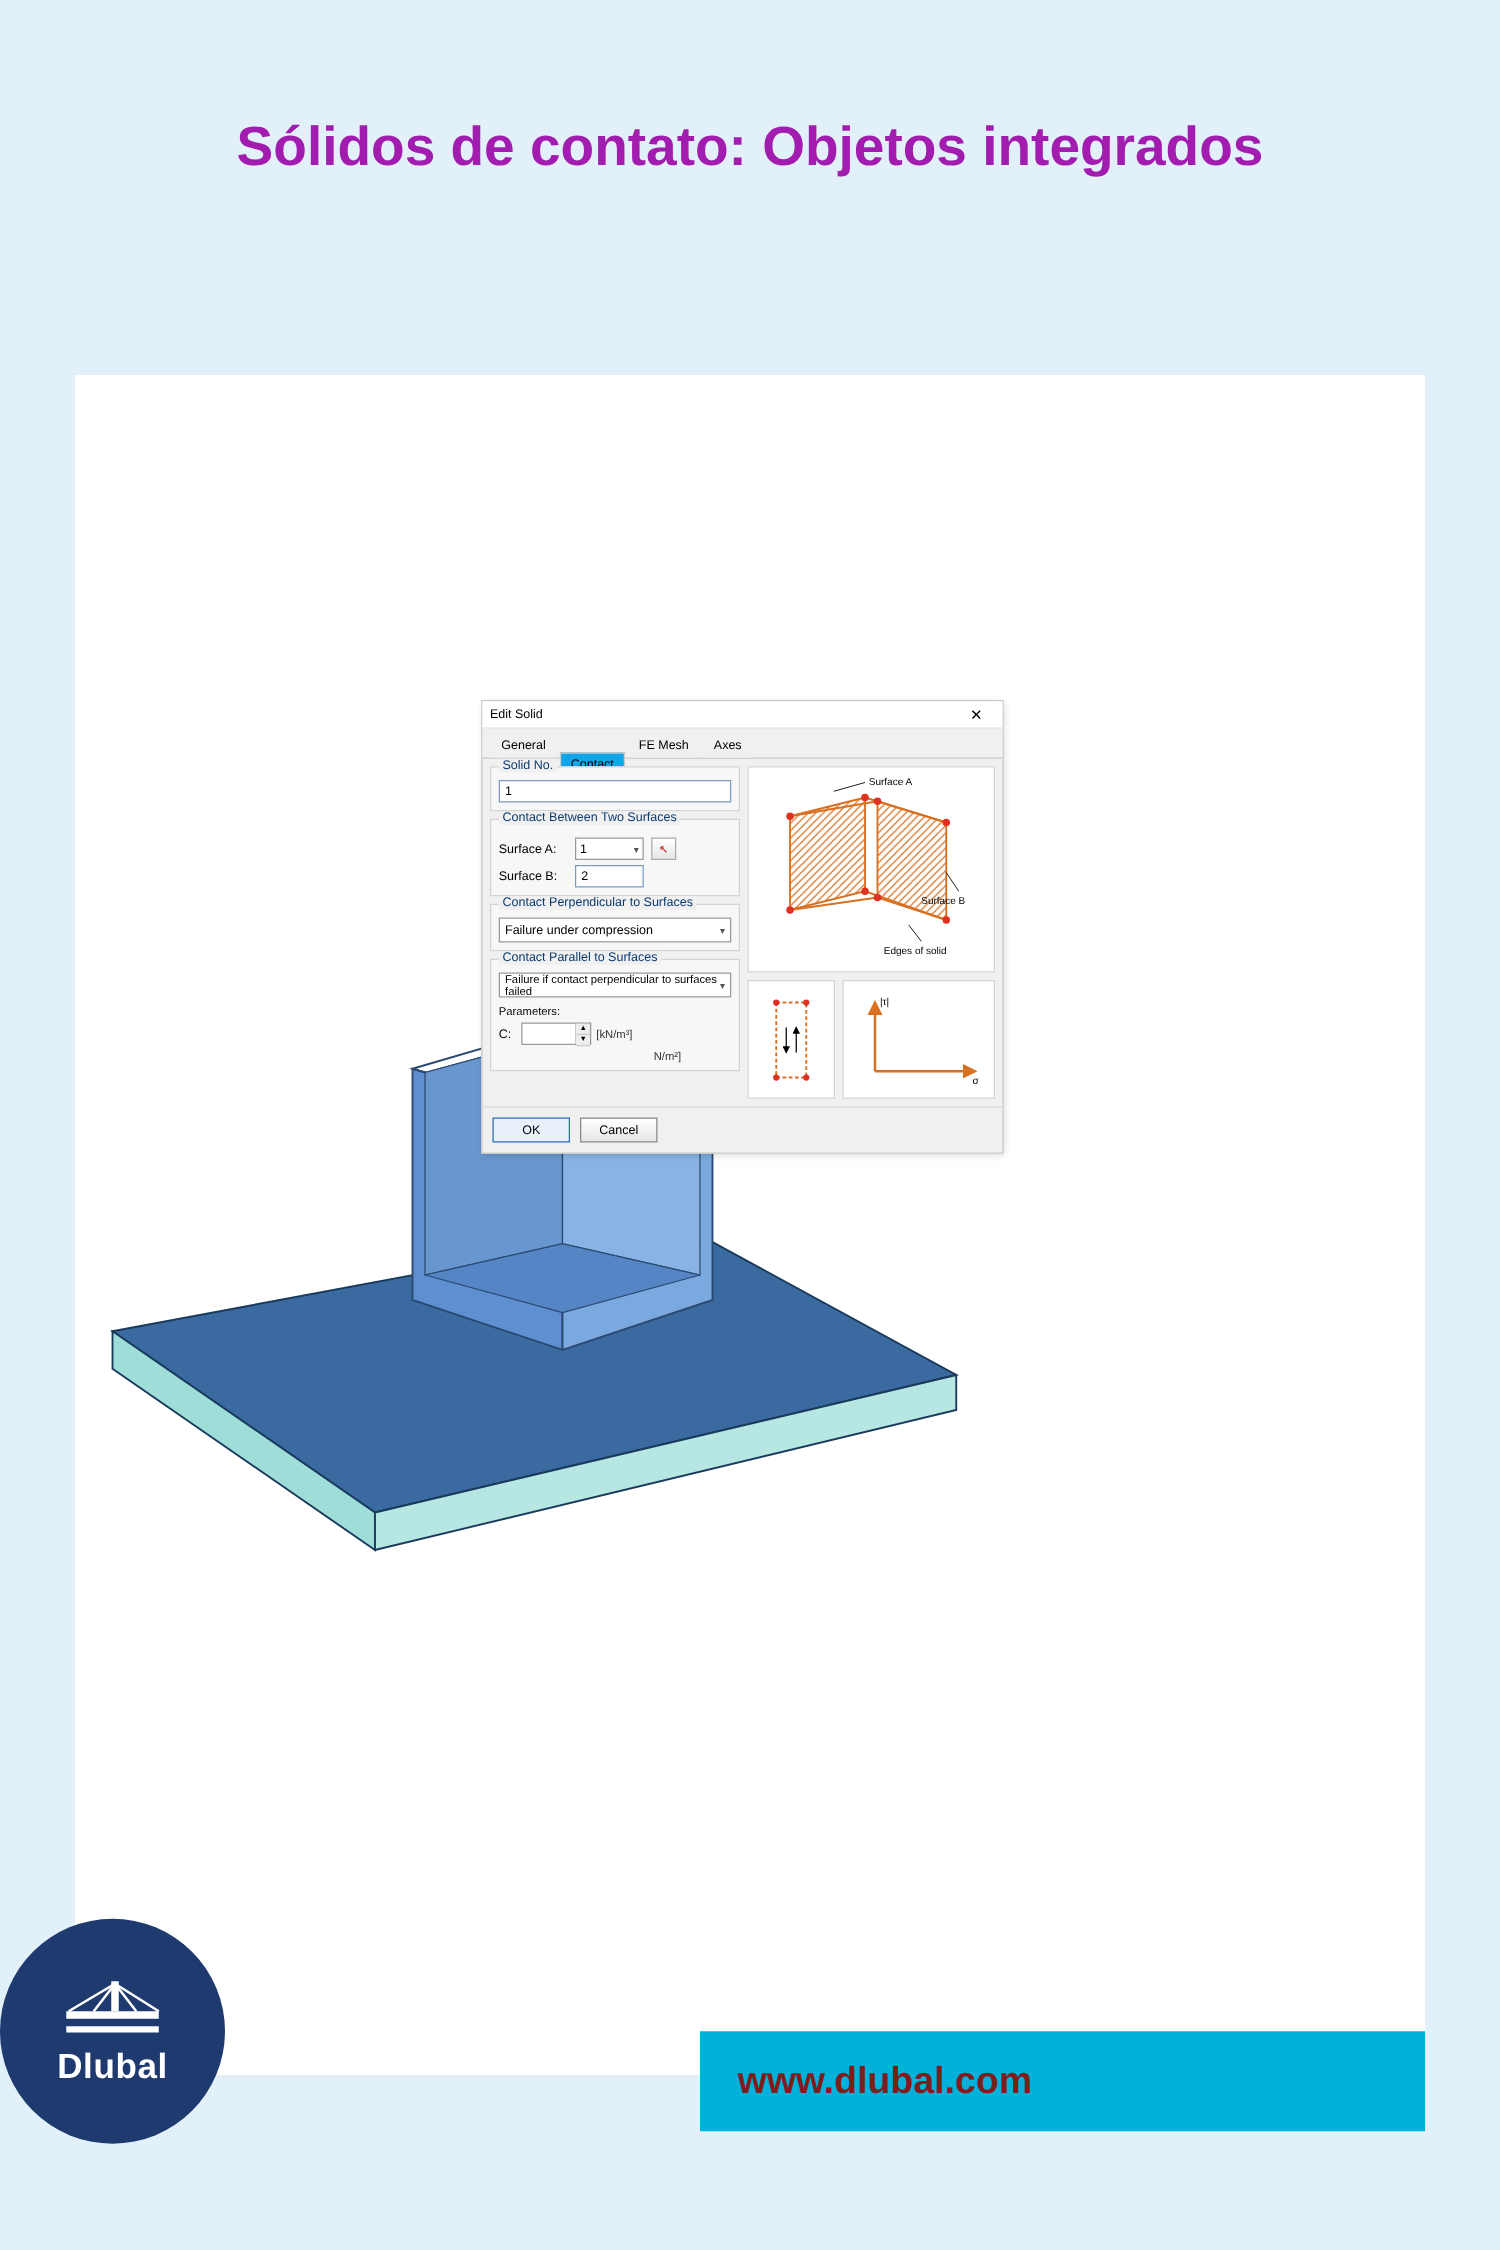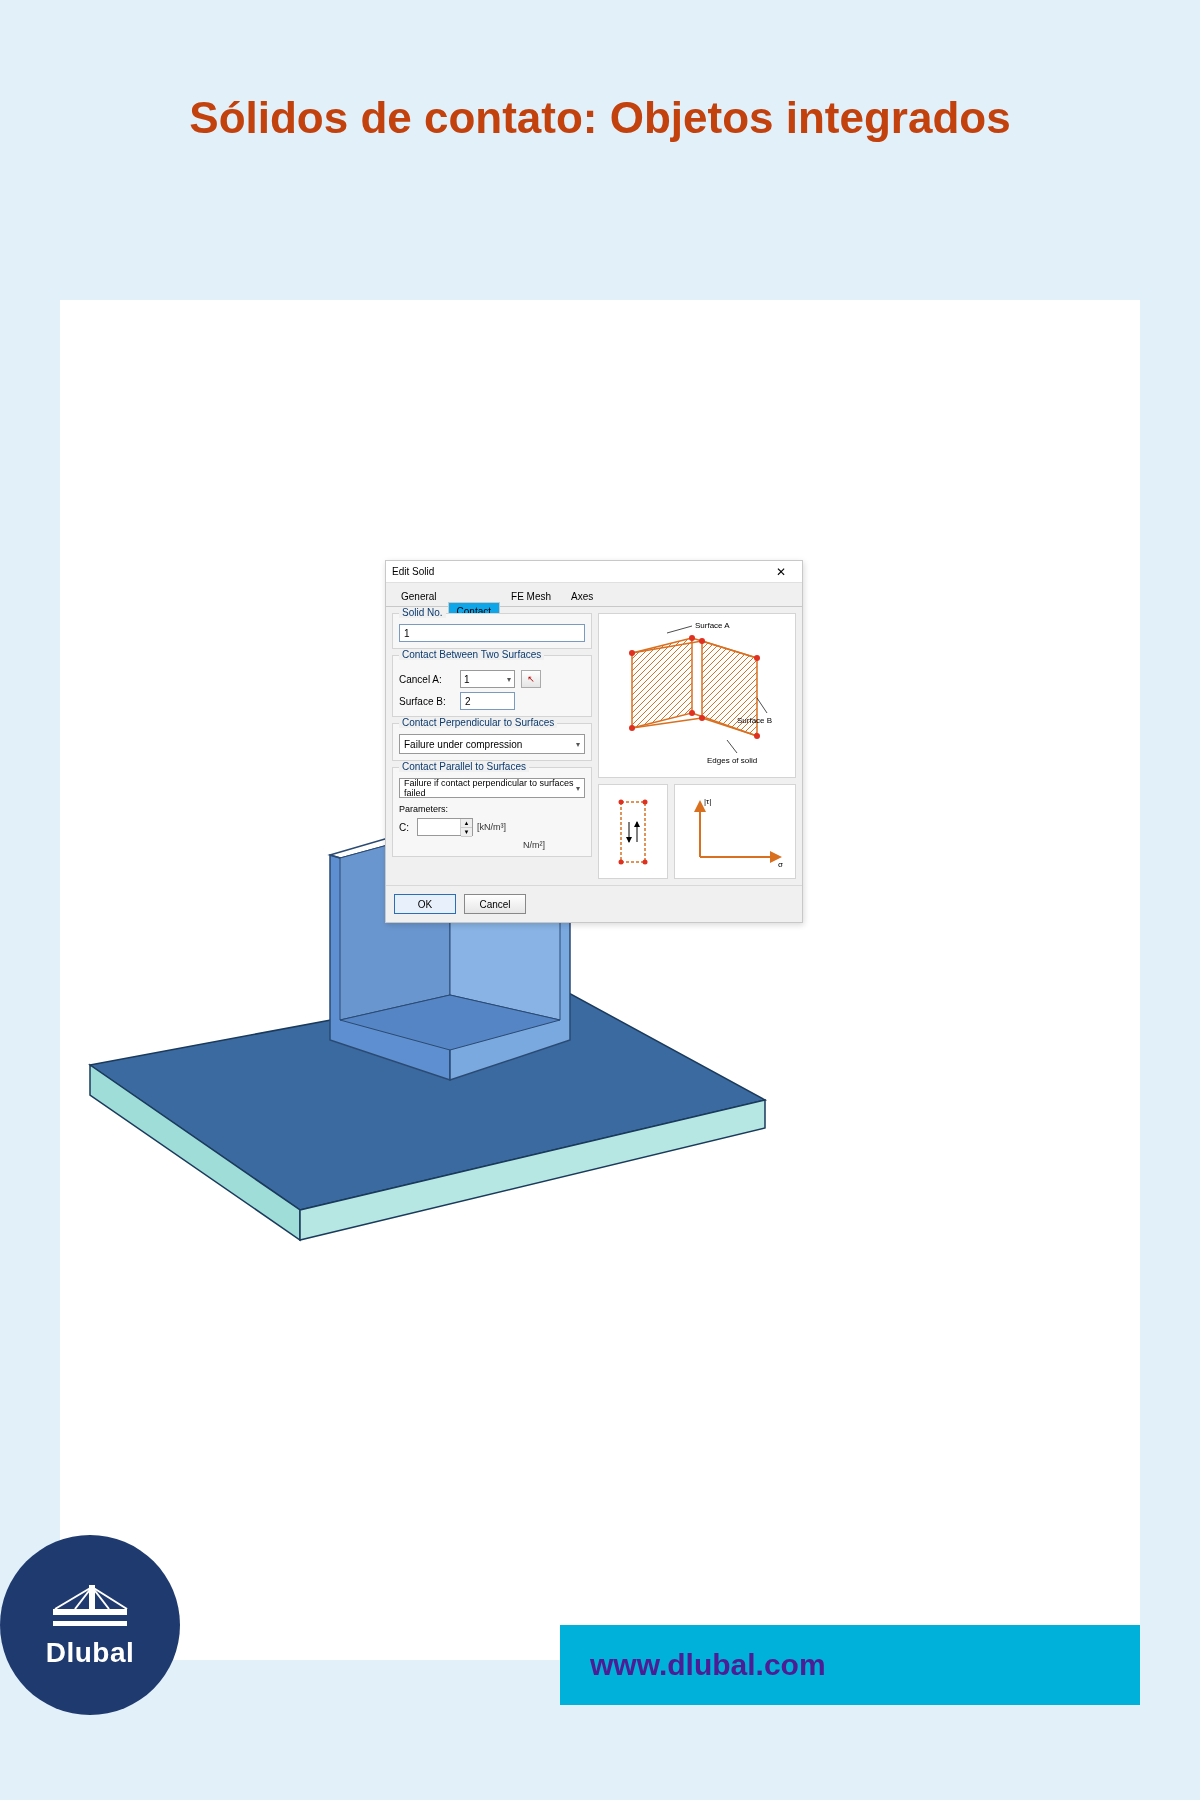--- a/index.html
+++ b/index.html
@@ -10,21 +10,21 @@
     font-family: Arial, Helvetica, sans-serif;
     position: relative;
     overflow: hidden;
   }
   .title {
     position: absolute;
     top: 90px;
     left: 0;
     width: 100%;
     text-align: center;
-    color: #c2410c;
+    color: #a21caf;
     font-weight: 800;
     font-size: 44px;
     line-height: 1.25;
   }
   .canvas {
     position: absolute;
     left: 60px;
     top: 300px;
     width: 1080px;
     height: 1360px;
@@ -171,21 +171,21 @@
   .footer-band {
     position: absolute;
     left: 560px;
     bottom: 95px;
     width: 580px;
     height: 80px;
     background: #00b2d9;
     display: flex;
     align-items: center;
     padding-left: 30px;
-    color: #4c1d95;
+    color: #7f1d1d;
     font-weight: 700;
     font-size: 30px;
   }
   
   .logo {
     position: absolute;
     left: 0px;
     bottom: 85px;
     width: 180px; height: 180px;
     border-radius: 50%;
@@ -252,21 +252,21 @@
     </div>
     <div class="body">
       <div class="leftcol">
         <div class="group" style="padding-top:10px;">
           <div class="group-label">Solid No.</div>
           <input class="field-input" value="1" style="">
         </div>
         <div class="group" style="padding-top:10px;">
           <div class="group-label">Contact Between Two Surfaces</div>
           <div class="row">
-            <label>Cancel A:</label>
+            <label>Surface A:</label>
             <div class="combo">
               <span>1</span>
               <span class="arrow">▾</span>
             </div>
             <div class="icon-btn">
               <span>↖</span>
             </div>
           </div>
           <div class="row">
             <label>Surface B:</label>

